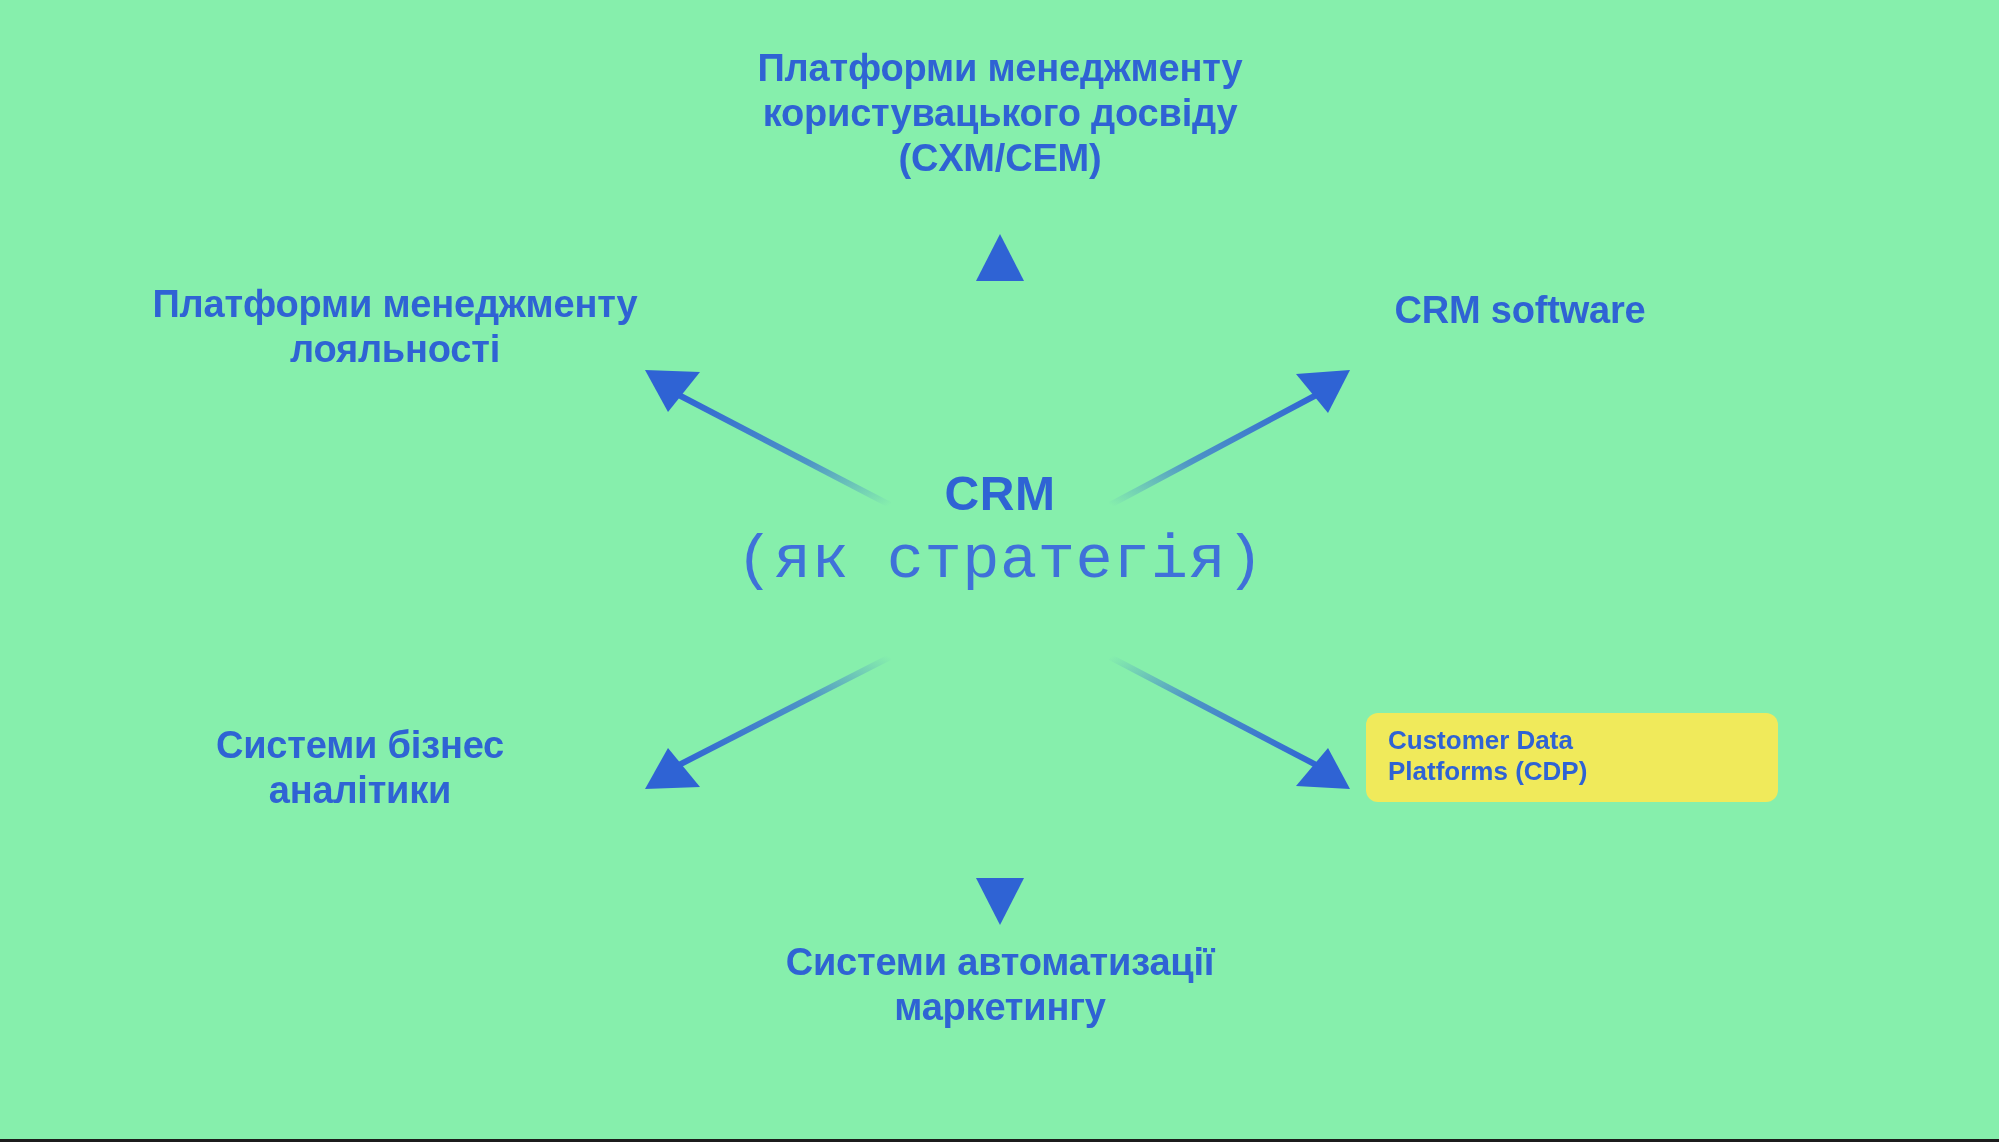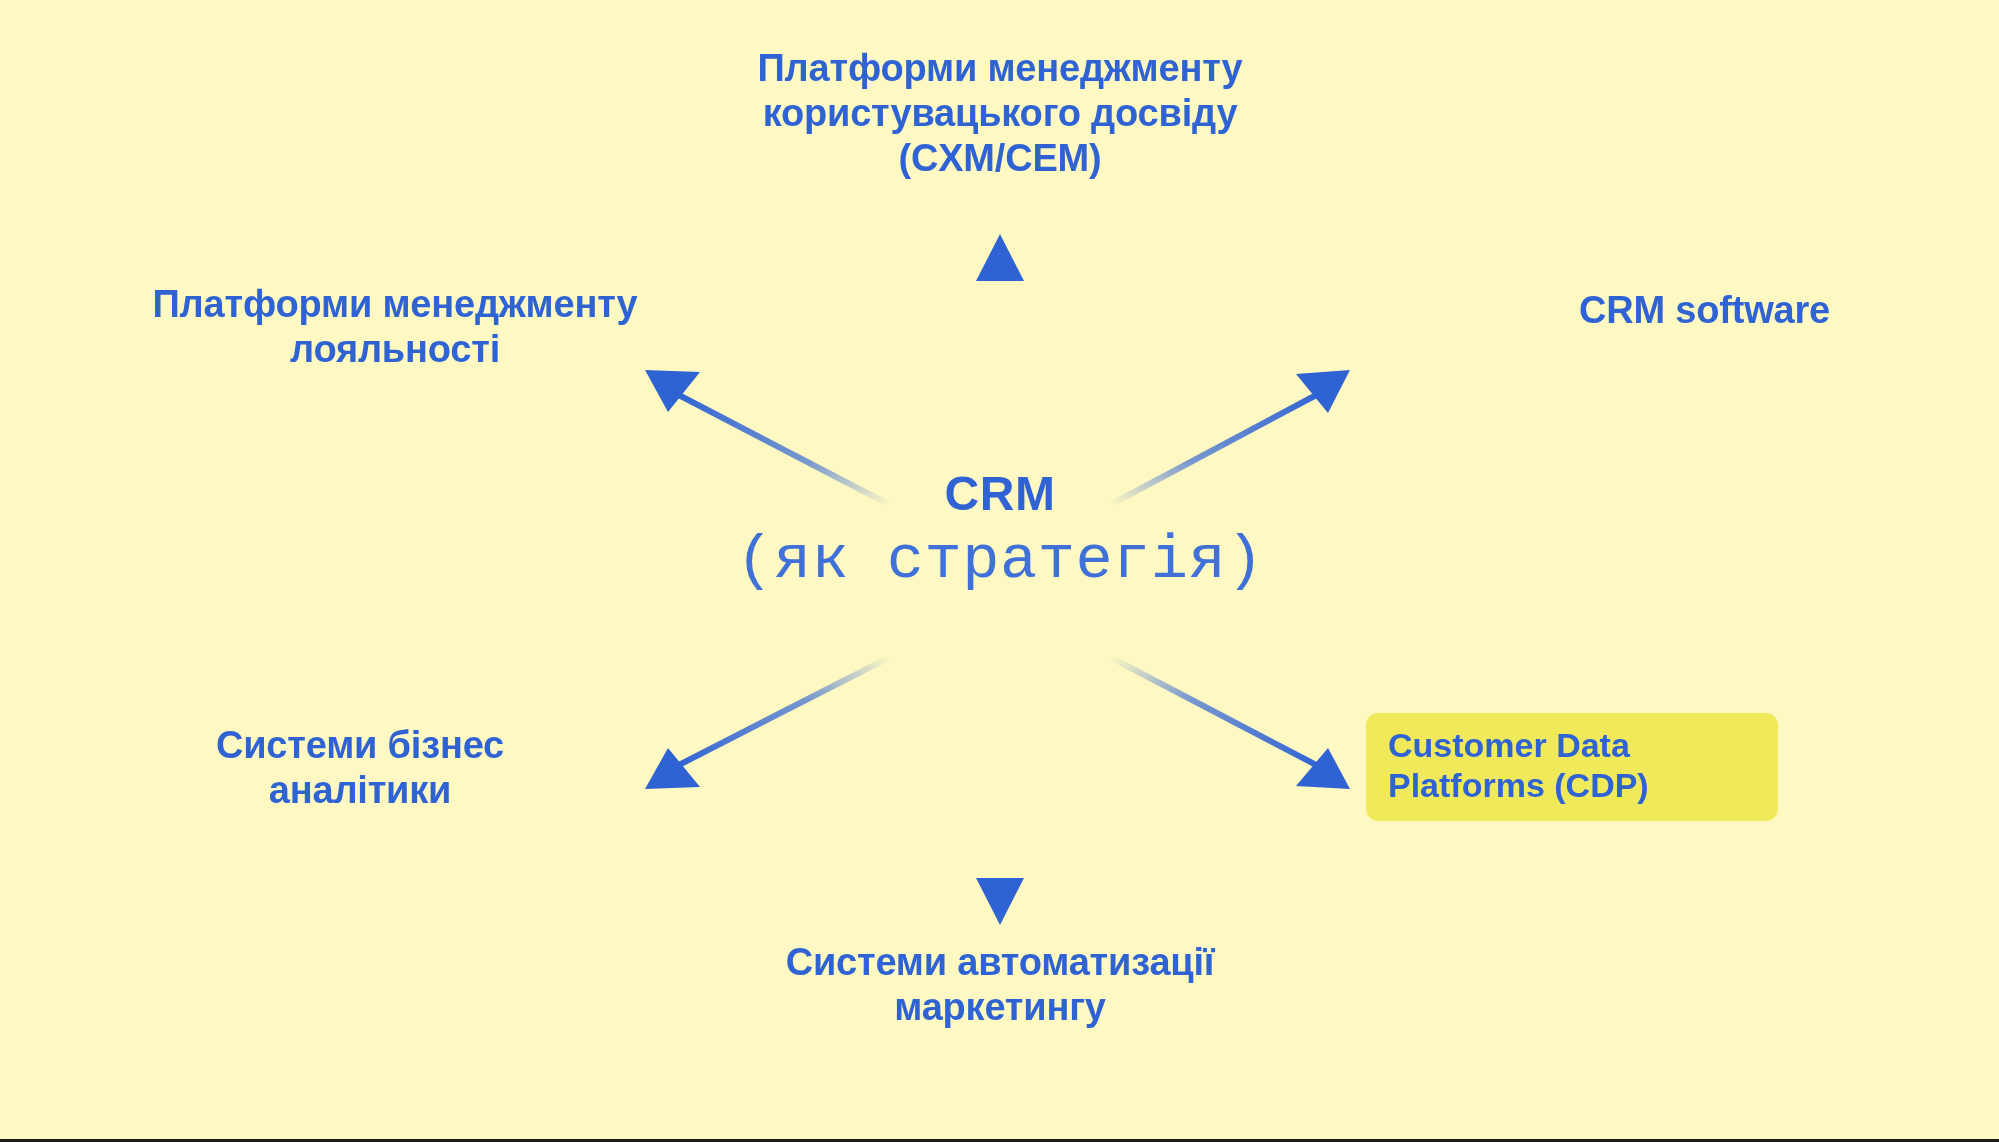--- a/index.html
+++ b/index.html
@@ -8,21 +8,21 @@
     padding: 0;
     background: #ffffff;
   }
   body {
     font-family: "Liberation Sans", "DejaVu Sans", sans-serif;
   }
   #stage {
     position: relative;
     width: 1999px;
     height: 1142px;
-    background: #fef9c3;
+    background: #86efac;
     overflow: hidden;
   }
   #arrow-layer {
     position: absolute;
     left: 0;
     top: 0;
     width: 1999px;
     height: 1142px;
     pointer-events: none;
   }
@@ -50,21 +50,21 @@
     left: 30px;
     top: 282px;
     width: 730px;
     text-align: center;
   }
   
   #label-crm-software {
     left: 1210px;
     top: 288px;
     width: 620px;
-    text-align: right;
+    text-align: center;
   }
   
   #label-bi {
     left: 100px;
     top: 723px;
     width: 520px;
     text-align: center;
   }
   
   #label-automation {
@@ -104,21 +104,21 @@
     position: absolute;
     left: 1366px;
     top: 713px;
     width: 412px;
     padding: 12px 18px 16px 22px;
     box-sizing: border-box;
     background: #f0ea5b;
     border-radius: 12px;
     color: #2f63d4;
     font-weight: 700;
-    font-size: 34px;
+    font-size: 26px;
     line-height: 1.18;
     text-align: left;
     white-space: pre-line;
   }
 
   #bottom-rule {
     position: absolute;
     left: 0;
     bottom: 0;
     width: 1999px;

